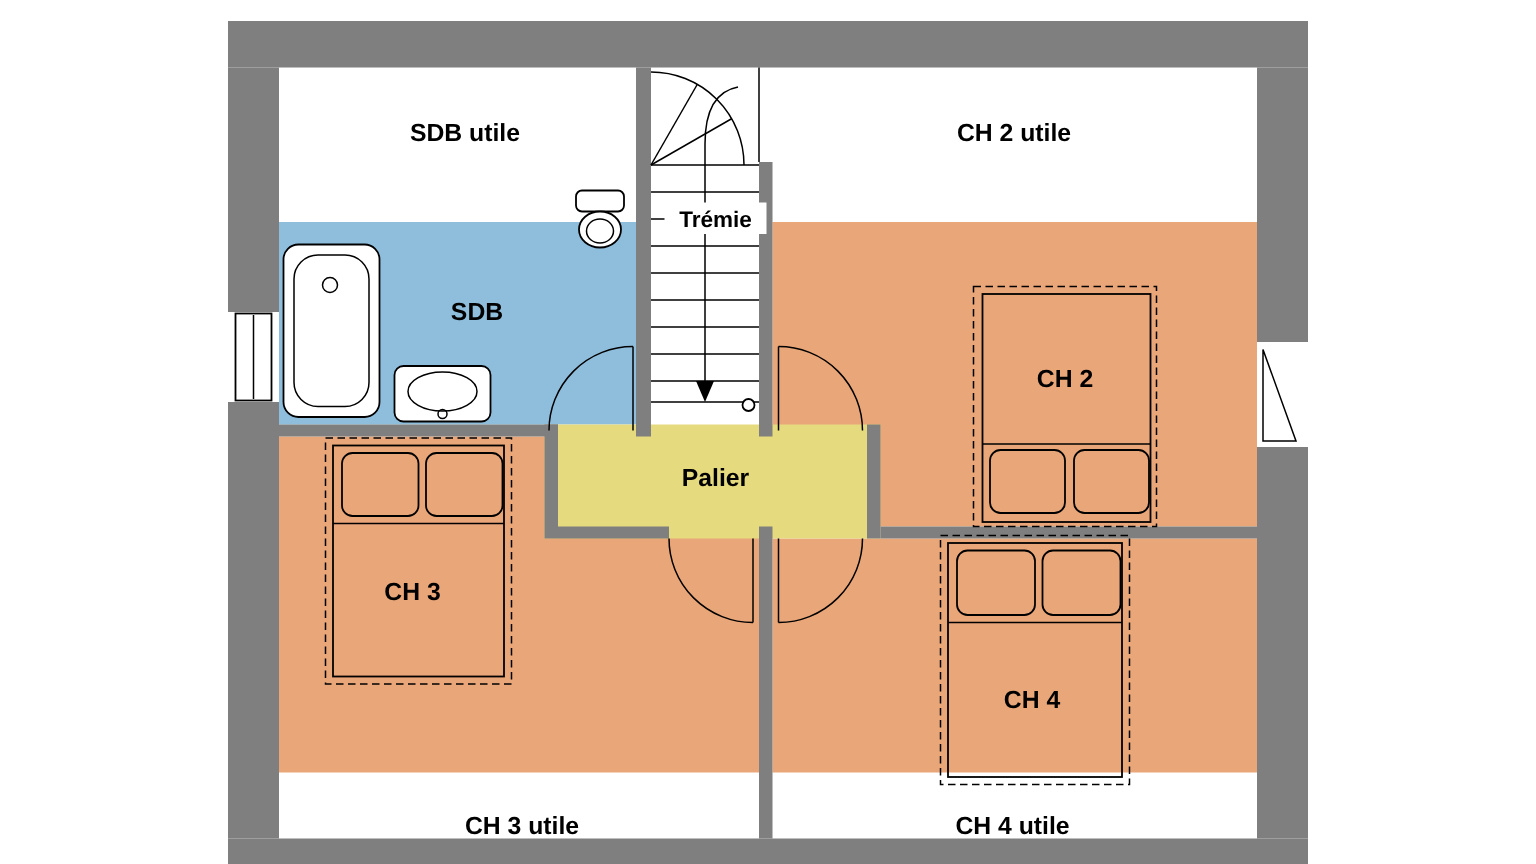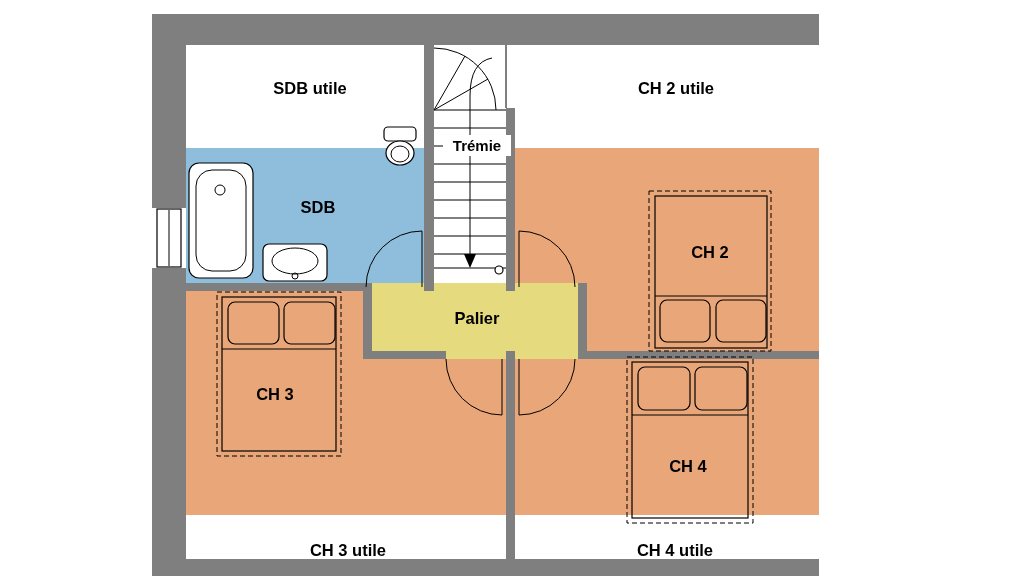--- a/index.html
+++ b/index.html
@@ -1,19 +1,19 @@
 <!DOCTYPE html>
 <html><head>
 <meta charset="utf-8">
 <style>
   * { box-sizing: border-box; }
   html, body { margin: 0; padding: 0; background: #ffffff; }
   .stage {
     position: relative;
-    width: 819px;
+    width: 1024px;
     height: 576px;
     background: #ffffff;
     overflow: hidden;
     font-family: "Liberation Sans", sans-serif;
   }
   svg { display: block; }
   .zone-label {
     font-family: "Liberation Sans", sans-serif;
     font-weight: bold;
     font-size: 16.5px;

